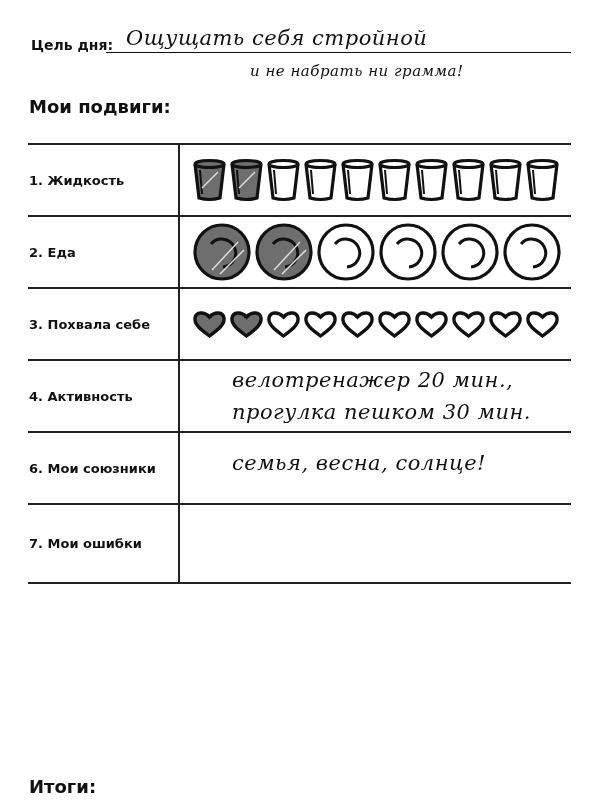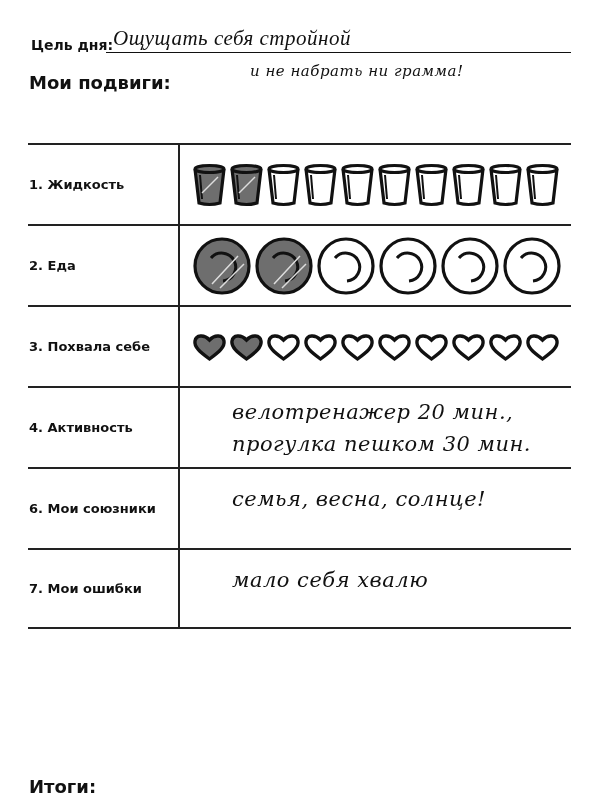--- a/index.html
+++ b/index.html
@@ -1,39 +1,39 @@
 <!DOCTYPE html>
 <html><head>
 <meta charset="utf-8">
 <style>
   html,body{margin:0;padding:0;background:#fff;}
   body{width:600px;height:812px;position:relative;overflow:hidden;font-family:"DejaVu Sans",sans-serif;color:#111;}
   .goal-label{position:absolute;left:31px;top:37px;font-size:14px;font-weight:bold;}
   .goal-line{position:absolute;left:106px;top:52px;width:465px;border-top:1.5px solid #111;}
   .hand{font-family:"DejaVu Serif",serif;font-style:italic;letter-spacing:0.5px;}
-  .goal1{position:absolute;left:113px;top:26px;font-size:21px;font-family:Liberation Serif, serif;}
+  .goal1{position:absolute;left:126px;top:26px;font-size:21px;}
   .goal2{position:absolute;left:250px;top:62px;font-size:15px;}
   .section-title{position:absolute;left:29px;font-size:18px;font-weight:bold;}
   .table{position:absolute;left:28px;top:143px;width:543px;}
-  .row{height:81px;border-top:2px solid #222;display:flex;box-sizing:border-box;}
+  .row{height:72px;border-top:2px solid #222;display:flex;box-sizing:border-box;}
   .row:last-child{border-bottom:2px solid #222;height:81px;}
   .label{width:152px;border-right:2px solid #222;display:flex;align-items:center;font-size:13px;font-weight:bold;padding-left:1px;box-sizing:border-box;}
   .val{flex:1;display:flex;align-items:center;padding-left:12px;}
   .icons{display:flex;gap:2px;align-items:center;}
   .text-val{font-size:21px;line-height:32px;margin-left:40px;}
   .text-val.top{align-self:flex-start;padding-top:14px;}
 </style>
 </head>
 <body>
 
 <div class="goal-label">Цель дня:</div>
 <div class="goal-line"></div>
 <div class="hand goal1">Ощущать себя стройной</div>
 <div class="hand goal2">и не набрать ни грамма!</div>
-<div class="section-title" style="top:72px">Мои подвиги:</div>
+<div class="section-title" style="top:96px">Мои подвиги:</div>
 
 <div class="table">
   <div class="row">
     <div class="label">1. Жидкость</div>
     <div class="val">
         <div class="icons" id="r0">
           <span style="display: inline-flex;">
             <svg width="35" height="44" viewBox="0 0 35 44">
               <path d="M3 6 L7 40 Q17.5 43 28 40 L32 6" fill="#6e6e6e" stroke="#111111" stroke-width="3.2"></path>
               <ellipse cx="17.5" cy="6" rx="14.5" ry="3.5" fill="#6e6e6e" stroke="#111111" stroke-width="3"></ellipse>
@@ -220,19 +220,16 @@
       </div>
   </div>
   <div class="row">
     <div class="label">6. Мои союзники</div>
     <div class="val">
         <div class="hand text-val top">семья, весна, солнце!</div>
       </div>
   </div>
   <div class="row">
     <div class="label">7. Мои ошибки</div>
-    <div class="val">
-        <div class="hand text-val top">мало себя хвалю</div>
-      </div>
   </div>
 </div>
 
 <div class="section-title" style="top:776px">Итоги:</div>
 
 </body></html>

